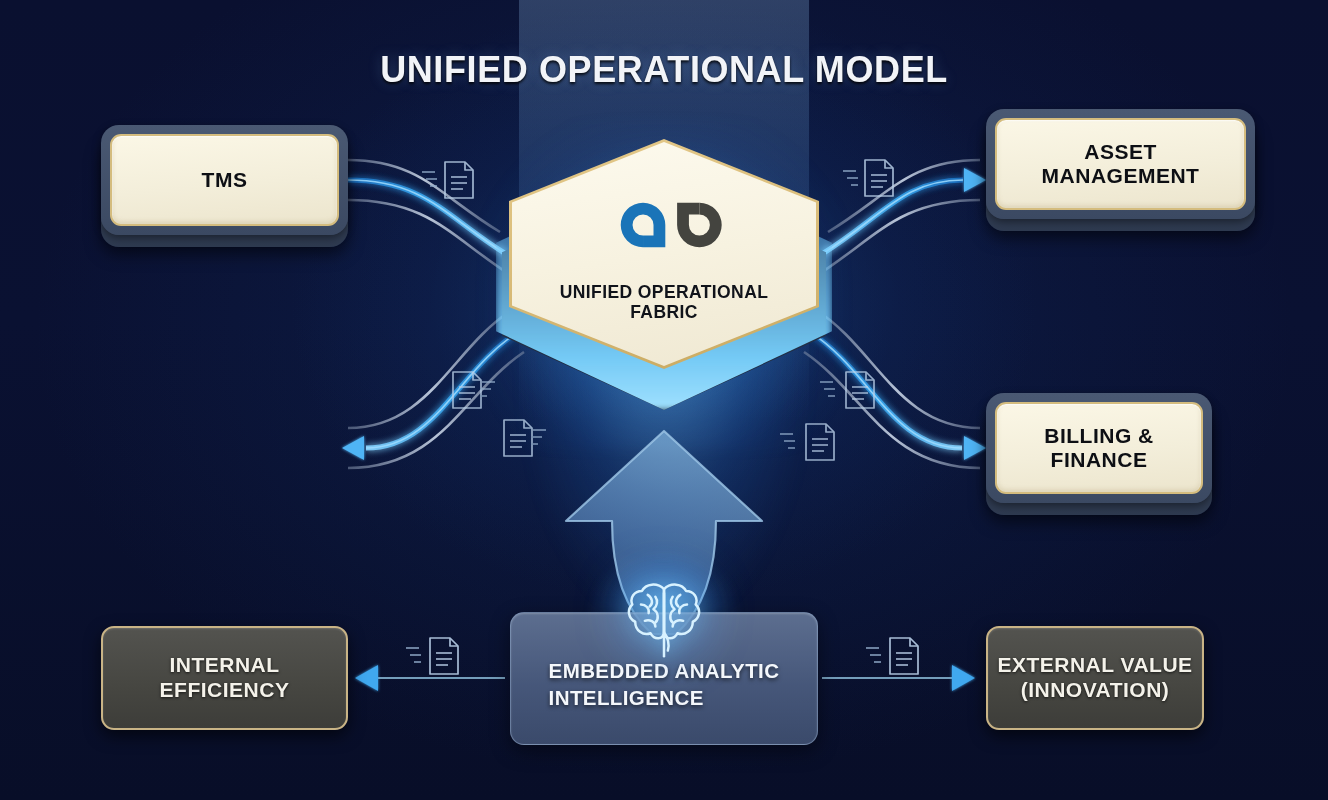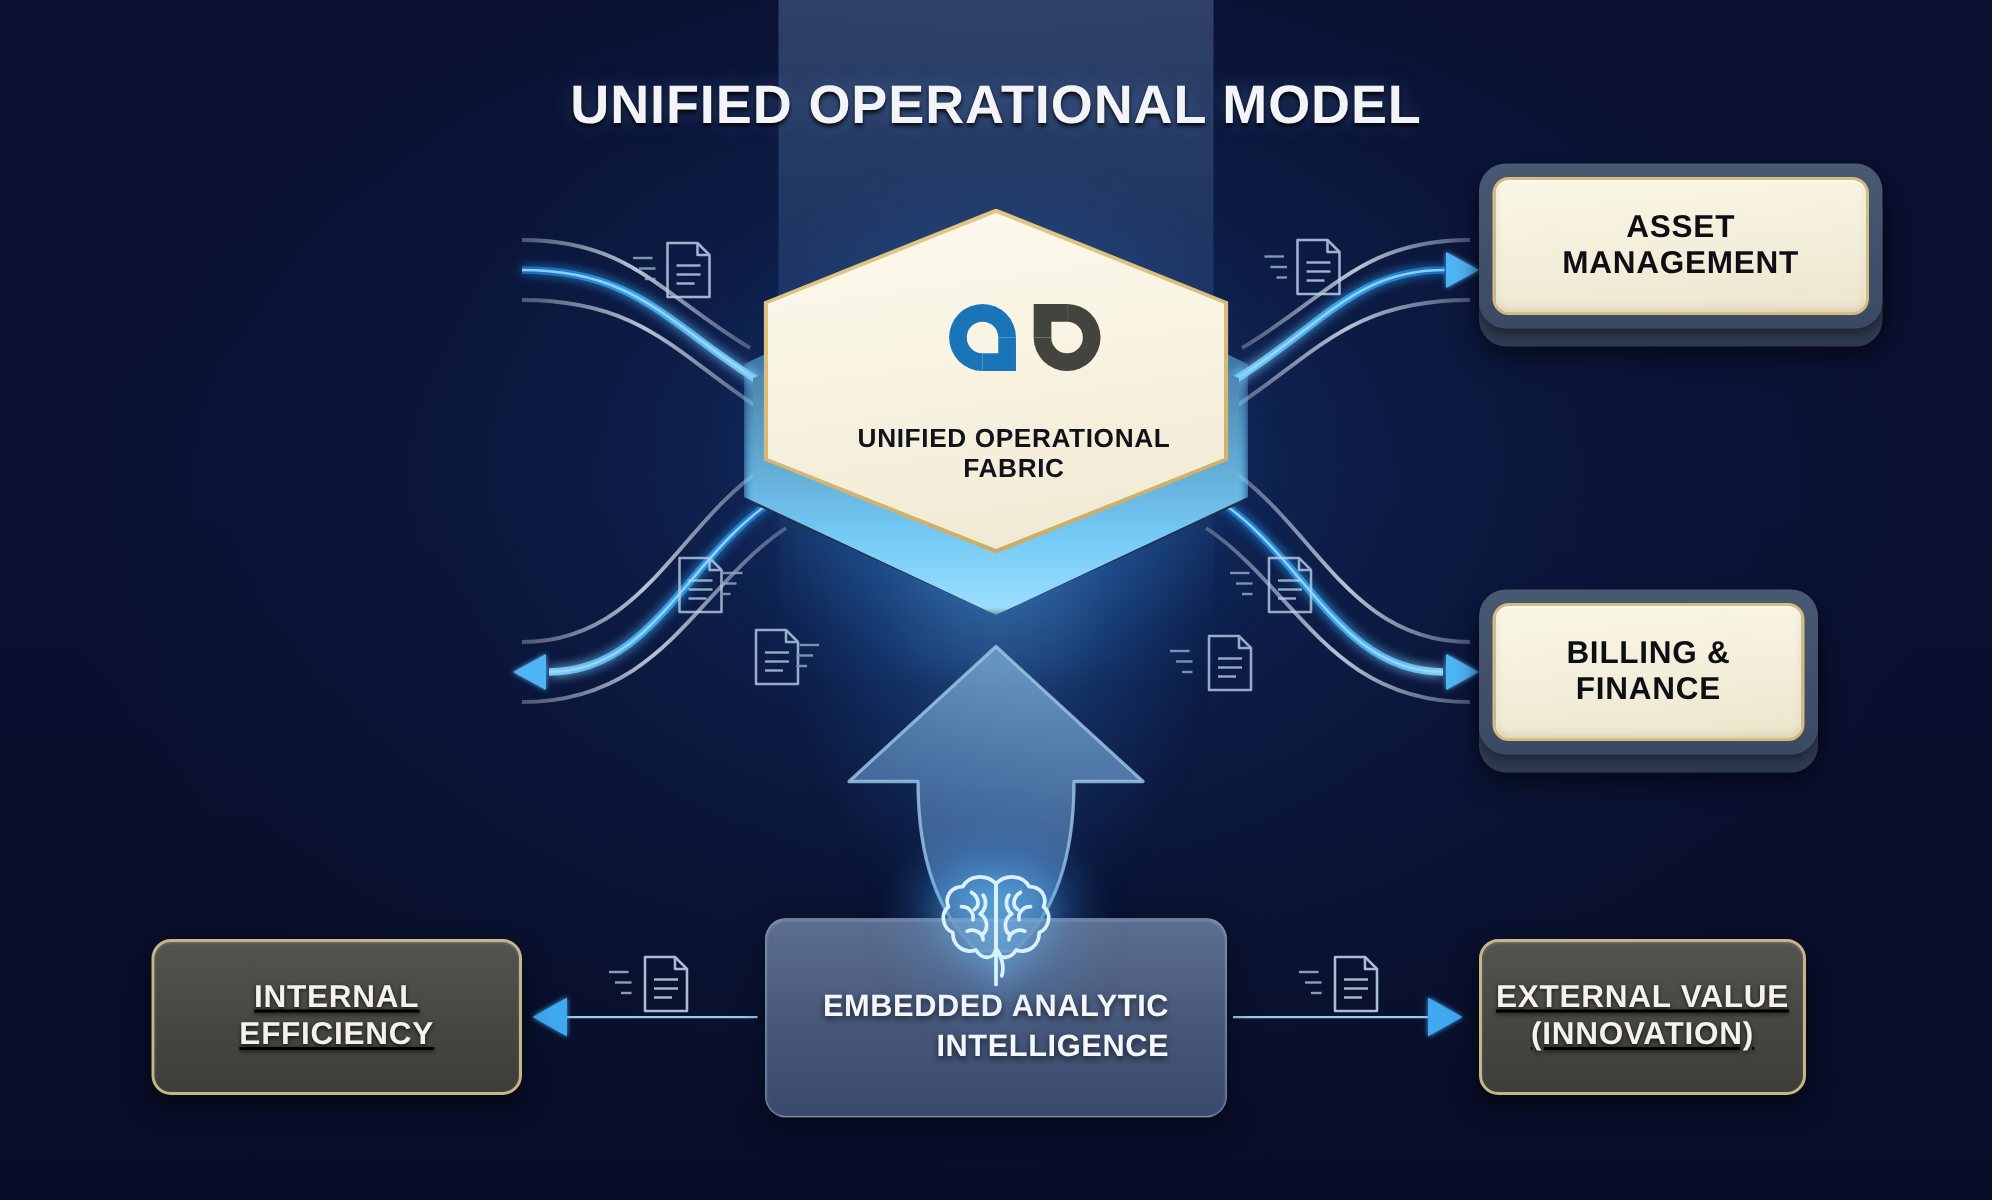--- a/index.html
+++ b/index.html
@@ -85,21 +85,20 @@
 
   
   .node-dark{ position:absolute; z-index:14; }
   .node-dark .dface{
     width:100%; height:100%;
     background:linear-gradient(180deg,#53534f 0%, #464641 60%, #3d3d39 100%);
     border:2px solid #c9b486;
     border-radius:13px;
     display:flex; align-items:center; justify-content:center;
     box-shadow:0 6px 16px rgba(0,0,0,0.6), inset 0 1px 2px rgba(255,255,255,0.16);
-    text-decoration:underline;
   }
   .node-dark .label{
     color:#f4f2ea; font-weight:bold; font-size:21px;
     line-height:1.18; text-align:center; letter-spacing:0.5px;
     white-space:pre-line;
     text-shadow:0 1px 3px rgba(0,0,0,0.75);
   }
 
   
   #hex-core{ position:absolute; left:496px; top:134px; width:336px; height:276px; z-index:20; }
@@ -123,21 +122,20 @@
   }
   .hex-border{
     position:absolute; left:13px; top:5px; width:310px; height:230px;
     background:linear-gradient(170deg,#e4c98a 0%, #d6b874 60%, #c9a95f 100%);
     clip-path:polygon(50% 0%, 100% 27%, 100% 73%, 50% 100%, 0% 73%, 0% 27%);
   }
   .hex-content{
     position:absolute; left:16px; top:8px; width:304px; height:224px;
     display:flex; flex-direction:column; align-items:center; justify-content:center;
     gap:16px;
-    margin-left:12px;
   }
   .hex-logo{ width:118px; height:70px; margin-top:4px; }
   .hex-label{
     font-size:17.5px; font-weight:bold; color:#10131a;
     text-align:center; line-height:1.16; letter-spacing:0.4px;
     white-space:pre-line; margin-top:6px;
   }
 
   
   #up-arrow{ position:absolute; left:556px; top:425px; width:216px; height:215px; z-index:10; }
@@ -146,21 +144,21 @@
   #ai-panel{
     position:absolute; left:510px; top:612px; width:308px; height:133px; z-index:16;
     background:linear-gradient(180deg, rgba(116,136,170,0.78) 0%, rgba(92,112,148,0.74) 55%, rgba(78,97,132,0.72) 100%);
     border:1px solid rgba(168,192,225,0.42);
     border-radius:14px;
     box-shadow:0 6px 20px rgba(0,0,0,0.45), inset 0 1px 2px rgba(255,255,255,0.22);
     display:flex; align-items:center; justify-content:center;
   }
   #ai-label{
     color:#f4f7fb; font-weight:bold; font-size:20.5px;
-    text-align:right; line-height:1.28; letter-spacing:0.4px;
+    text-align:left; line-height:1.28; letter-spacing:0.4px;
     white-space:pre-line;
     text-shadow:0 2px 4px rgba(0,0,0,0.6);
     margin-top:12px;
   }
   #brain{
     position:absolute; left:616px; top:568px; width:96px; height:96px; z-index:18;
     filter:drop-shadow(0 0 10px rgba(110,200,255,0.95)) drop-shadow(0 0 24px rgba(70,160,250,0.6));
   }
   .brain-halo{
     position:absolute; left:586px; top:545px; width:156px; height:150px; z-index:15;
@@ -349,20 +347,28 @@
         <g transform="rotate(180 128 52)">
           <path d="M146 52 A34 34 0 1 0 112 86 L112 68 A16 16 0 1 1 128 52 Z" fill="#44443f"></path>
           <path d="M112 86 L146 86 L146 52 L128 52 L128 68 L112 68 Z" fill="#44443f"></path>
         </g>
       </svg>
       <div class="hex-label">UNIFIED OPERATIONAL
 FABRIC</div>
     </div>
   </div>
 
+  <div class="node" style="left:101px; top:125px; width:247px; height:110px;">
+    <div class="base"></div>
+    <div class="face">
+      <div class="inner">
+        <div class="label">TMS</div>
+      </div>
+    </div>
+  </div>
 
 
   <div class="node" style="left:986px; top:109px; width:269px; height:110px;">
     <div class="base"></div>
     <div class="face">
       <div class="inner">
         <div class="label">ASSET
 MANAGEMENT</div>
       </div>
     </div>

